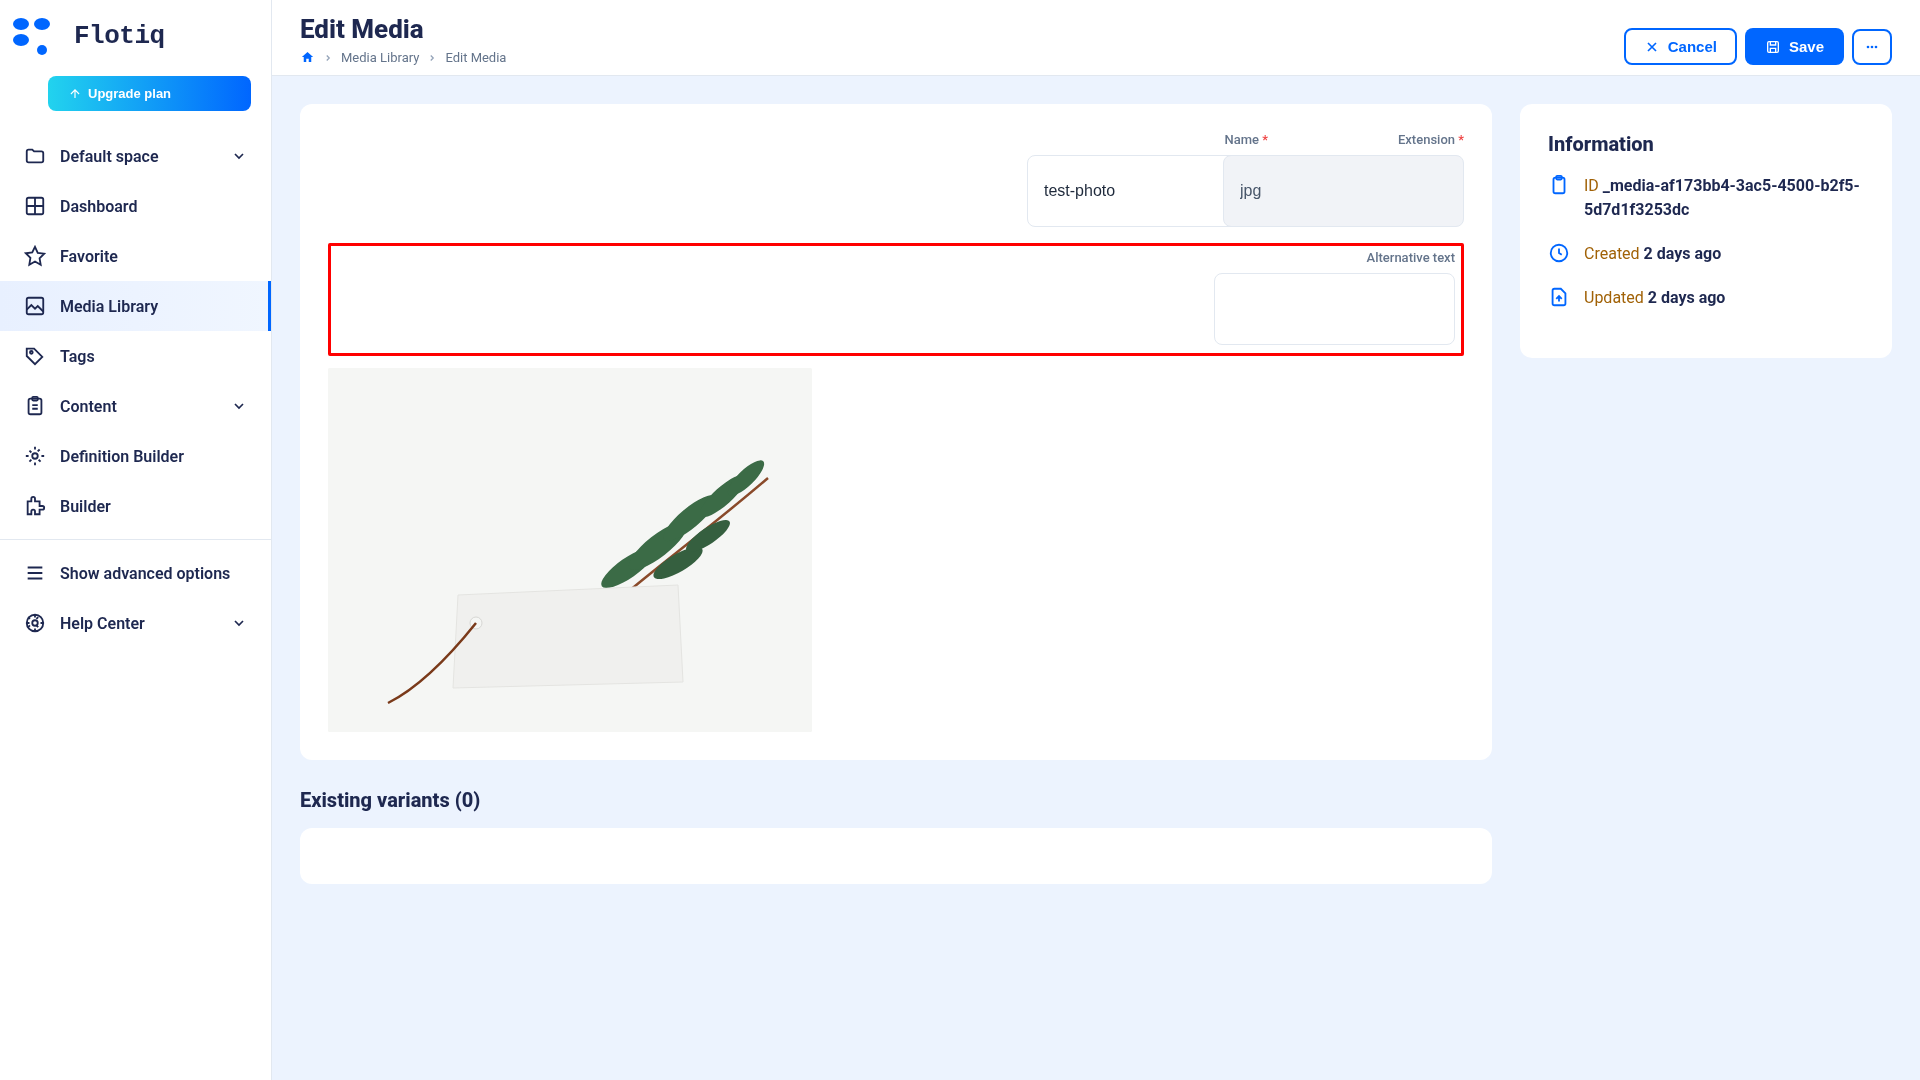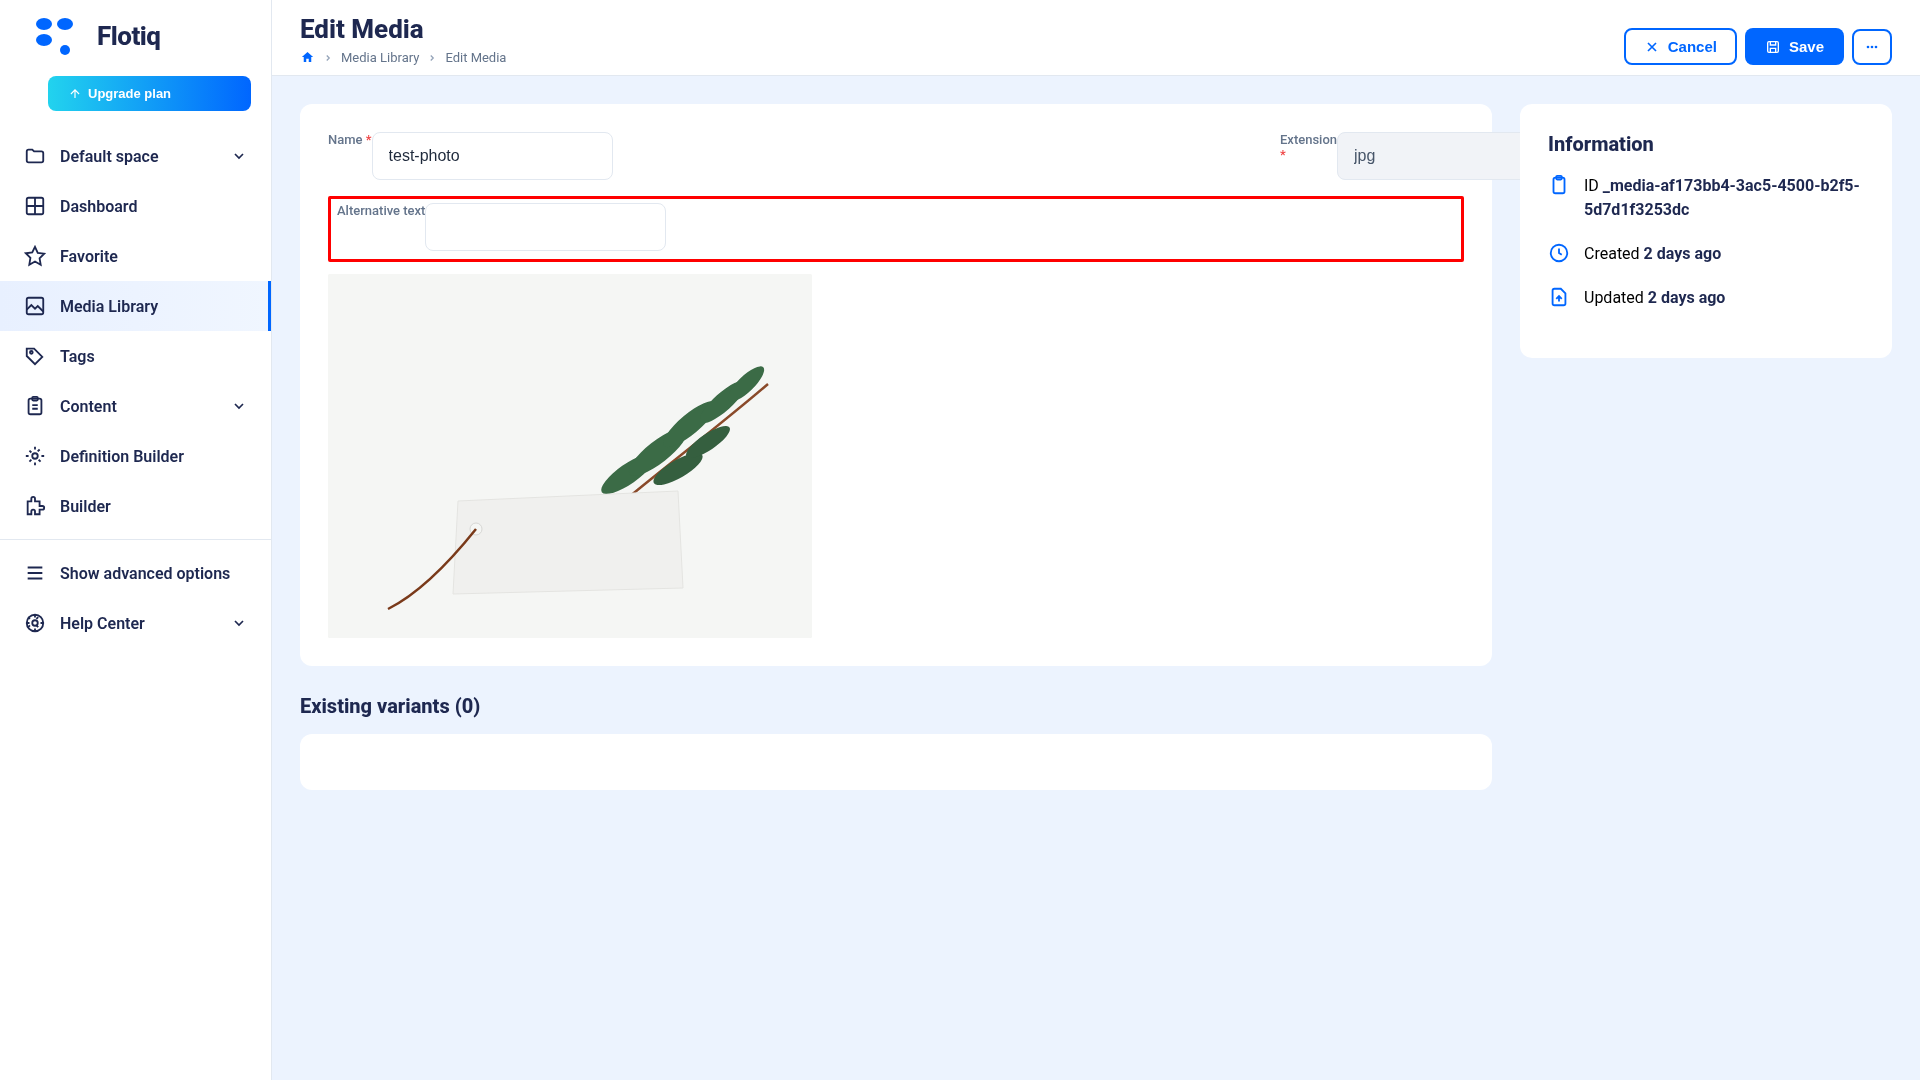--- a/index.html
+++ b/index.html
@@ -1,21 +1,21 @@
 <!DOCTYPE html>
 <html><head>
 <meta charset="utf-8">
 <style>
 * { box-sizing: border-box; margin: 0; padding: 0; }
 body { font-family: -apple-system, BlinkMacSystemFont, "Segoe UI", Roboto, sans-serif; background: #fff; color: #1e293b; font-size: 14px; }
 .app { display: flex; height: 100vh; }
 
 
 .sidebar { width: 272px; border-right: 1px solid #e2e8f0; padding: 16px 0; display: flex; flex-direction: column; }
-.logo { display: flex; align-items: center; gap: 12px; padding: 0 35px 20px; }
+.logo { display: flex; align-items: center; gap: 12px; padding: 0 12px 20px; font-family: Liberation Mono, monospace; }
 .logo-mark { width: 50px; height: 40px; position: relative; }
 .logo-text { font-size: 26px; font-weight: 800; color: #1e2850; letter-spacing: -0.5px; }
 .upgrade-btn { margin: 0 20px 20px 48px; background: linear-gradient(90deg, #22d3ee 0%, #0066ff 100%); color: #fff; border: none; border-radius: 8px; padding: 10px 20px; font-size: 13px; font-weight: 700; cursor: pointer; display: flex; align-items: center; justify-content: flex-start; gap: 6px; }
 .nav-item { display: flex; align-items: center; gap: 14px; padding: 14px 24px; color: #1e2850; font-size: 16px; font-weight: 600; cursor: pointer; position: relative; }
 .nav-item.active { background: linear-gradient(90deg, #e8f0ff 0%, #f0f6ff 100%); }
 .nav-item.active::after { content: ""; position: absolute; right: 0; top: 0; bottom: 0; width: 3px; background: #0066ff; }
 .nav-item .chev { margin-left: auto; }
 .nav-icon { width: 22px; height: 22px; display: flex; align-items: center; justify-content: center; }
 .hr { height: 1px; background: #e2e8f0; margin: 8px 0; }
 
@@ -30,38 +30,38 @@
 .btn-outline { background: #fff; color: #0066ff; border-color: #0066ff; }
 .btn-primary { background: #0066ff; color: #fff; }
 .btn-icon { background: #fff; color: #0066ff; border: 2px solid #0066ff; padding: 8px 10px; }
 
 .content-area { flex: 1; background: #ecf3fe; padding: 28px; display: flex; gap: 28px; align-items: flex-start; }
 .card { background: #fff; border-radius: 12px; padding: 28px; }
 .form-card { flex: 1; }
 .info-card { width: 372px; }
 
 .form-row { display: flex; gap: 12px; }
-.field { flex: 1; display: flex; flex-direction: row; margin-bottom: 12px; }
+.field { flex: 1; display: flex; flex-direction: column; gap: 8px; margin-bottom: 12px; align-items: flex-end; }
 .field.ext { width: 184px; flex: 0 0 184px; }
 .label { font-size: 13px; color: #64748b; font-weight: 500; }
 .req { color: #ef4444; }
-.input { border: 1px solid #e2e8f0; border-radius: 8px; padding: 14px 16px; font-size: 16px; color: #1e293b; background: #fff; }
+.input { border: 1px solid #e2e8f0; border-radius: 8px; padding: 26px 16px; font-size: 16px; color: #1e293b; background: #fff; }
 .input[readonly] { background: #f1f3f7; color: #475569; }
 .alt-field { border: 3px solid #ff0000; padding: 4px 6px 8px; border-radius: 2px; margin-top: 4px; }
 
 .preview { width: 484px; height: 364px; background: linear-gradient(180deg,#f7f8f7 0%, #eef0ee 100%); border-radius: 2px; margin-top: 12px; position: relative; overflow: hidden; }
 
 .variants-head { margin-top: 28px; }
 .variants-head h2 { font-size: 20px; font-weight: 800; color: #1e2850; }
 .variants-card { margin-top: 16px; height: 40px; }
 
 .info-card h2 { font-size: 20px; font-weight: 800; color: #1e2850; margin-bottom: 18px; }
 .info-row { display: flex; gap: 14px; align-items: flex-start; margin-bottom: 20px; font-size: 16px; }
 .info-icon { width: 22px; height: 22px; color: #0066ff; flex-shrink: 0; }
-.info-label { color: #000000; }
+.info-label { color: #a16207; }
 .info-val { font-weight: 700; color: #1e2850; word-break: break-all; }
 .info-text { flex: 1; line-height: 1.5; }
 
 svg { display: block; }
 </style>
 </head>
 <body>
 
 <div class="app">
   <aside class="sidebar">

